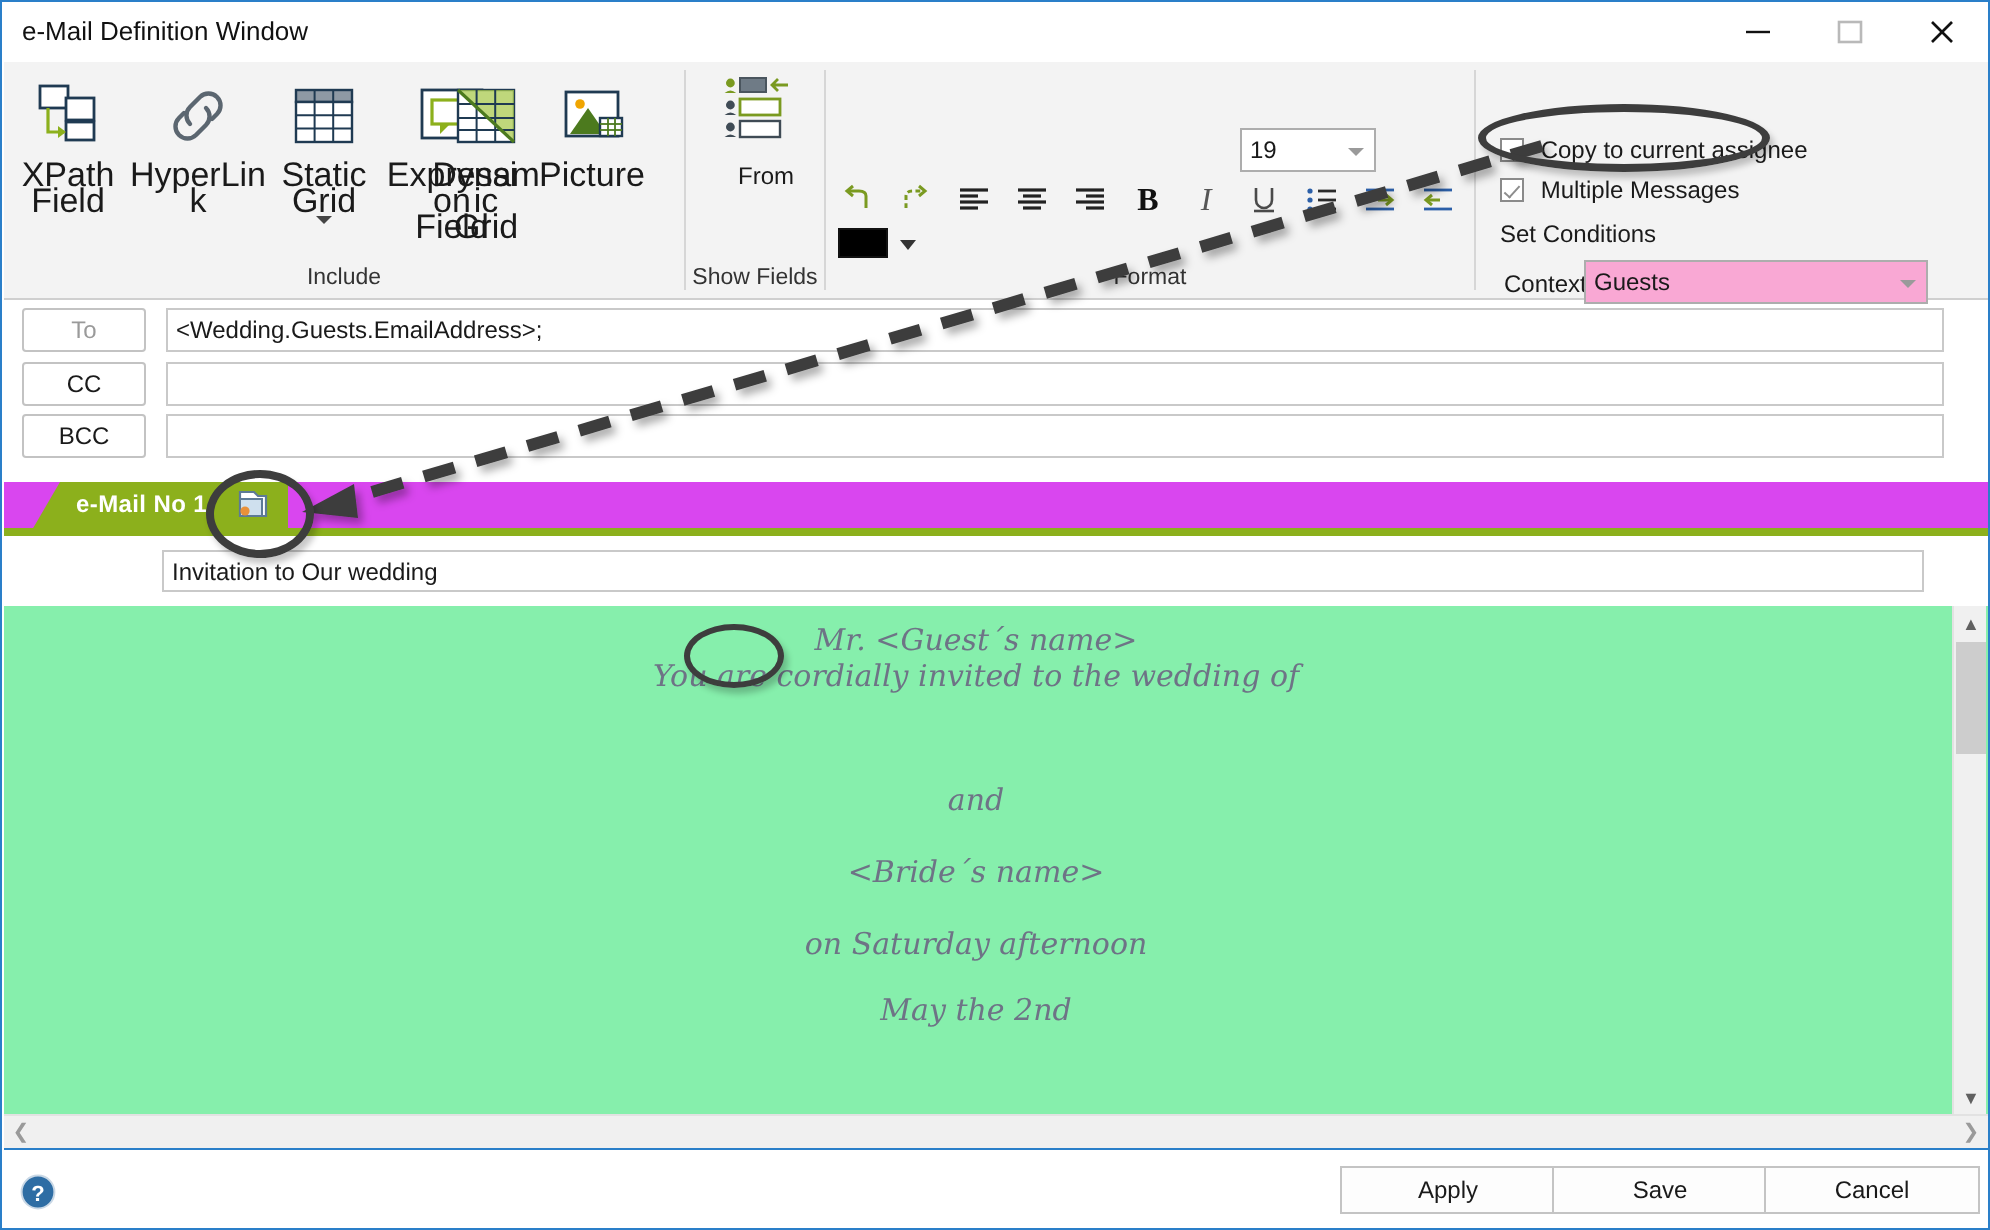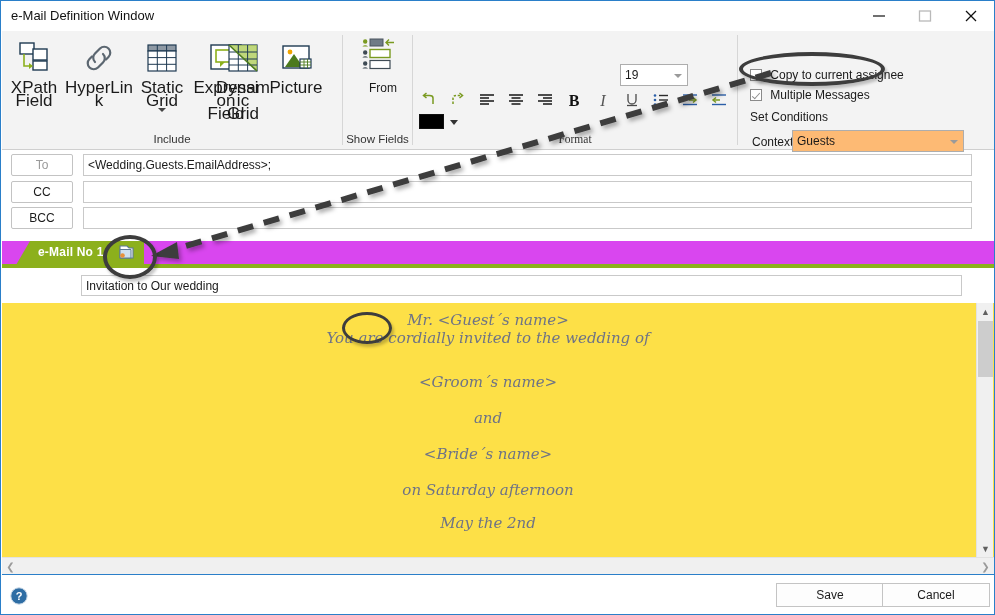--- a/index.html
+++ b/index.html
@@ -93,21 +93,21 @@
     box-sizing:border-box;
   }
   .cbox.checked::after{
     content:"";position:absolute;left:3px;top:1px;width:3px;height:7px;
     border:solid #8d8d8d;border-width:0 1.6px 1.6px 0;transform:rotate(42deg);
   }
   .setcond{position:absolute;left:748px;top:79px;font-size:12px;color:#1a1a1a;}
   .ctxlabel{position:absolute;left:750px;top:104px;font-size:12px;color:#1a1a1a;}
   .ctxsel{
     position:absolute;left:790px;top:99px;width:172px;height:22px;
-    background:#fdba74;border:1px solid #adadad;box-sizing:border-box;
+    background:#f9a8d4;border:1px solid #adadad;box-sizing:border-box;
     font-size:12px;padding:3px 18px 0 4px;overflow:hidden;white-space:nowrap;
   }
 
   
   .addrrow{position:absolute;left:10px;height:22px;}
   .addrbtn{
     position:absolute;left:0;top:0;width:62px;height:22px;
     border:1px solid #c3c3c3;background:#fff;border-radius:2px;
     font-size:12px;text-align:center;line-height:21px;color:#1a1a1a;
     box-sizing:border-box;
@@ -144,21 +144,21 @@
   .subjlabel{position:absolute;left:34px;top:280px;font-size:12px;color:#1a1a1a;margin-top:40px;}
   .subjfld{
     position:absolute;left:80px;top:274px;width:881px;height:21px;
     border:1px solid #c9c9c9;background:#fff;box-sizing:border-box;
     font-size:12px;padding:3px 0 0 4px;overflow:hidden;white-space:nowrap;
   }
 
   
   .bodyarea{
     position:absolute;left:1px;top:302px;width:992px;height:254px;
-    background:#fde047;overflow:hidden;
+    background:#86efac;overflow:hidden;
   }
   .bodyinner{
     position:absolute;left:0;top:0;width:972px;height:254px;text-align:center;
   }
   .bline{
     font-family:"DejaVu Serif", serif;
     font-style:italic;color:#6e7386;white-space:nowrap;
   }
   .bl-gap{height:14px;}
 
@@ -352,21 +352,21 @@
           <g transform="translate(0,22)">
             <path d="M5 4.5 a2.2 2.2 0 1 1 4.4 0 a2.2 2.2 0 1 1-4.4 0 M4.3 9.5 q2.9-2.6 5.8 0 z" fill="#3f4b55"></path>
             <rect x="12" y="1.5" width="20" height="8" fill="#fff" stroke="#3f4b55" stroke-width="1.2"></rect>
           </g>
         </svg>
       </span>
       <div class="lbl">From</div>
     </div>
     <div class="rsep" style="left:410px;"></div>
 
-    <div class="rgroup" style="left:411px;width:324px;font-family:Liberation Serif, serif;">
+    <div class="rgroup" style="left:411px;width:324px;">
       <div class="glabel">Format</div>
     </div>
 
     <div class="sizesel">
       <span>19</span>
       <span class="selcaret"></span>
     </div>
 
     <div class="tbtn" style="left:414px;">
       <span>
@@ -532,21 +532,20 @@
   <div class="greenline"></div>
 
   <div class="subjlabel">Subject</div>
   <div class="subjfld">Invitation to Our wedding</div>
 
   <div class="bodyarea">
     <div class="bodyinner">
       <div class="bline" style="font-size:15px;margin-top:8px;">Mr.  &lt;Guest´s name&gt;</div>
       <div class="bline" style="font-size:15px;">You are cordially invited to the wedding of</div>
       <div class="bl-gap" style="height:26px;"></div>
-      <div class="bline" style="font-size:15px;">&lt;Groom´s name&gt;</div>
       <div class="bl-gap" style="height:18px;"></div>
       <div class="bline" style="font-size:15px;">and</div>
       <div class="bl-gap" style="height:18px;"></div>
       <div class="bline" style="font-size:15px;">&lt;Bride´s name&gt;</div>
       <div class="bl-gap" style="height:18px;"></div>
       <div class="bline" style="font-size:15px;">on Saturday afternoon</div>
       <div class="bline" style="font-size:15px;margin-top:15px;">May the 2nd</div>
     </div>
   </div>
 
@@ -562,20 +561,21 @@
 
   <div class="footer">
     <div class="helpicon">
       <span>
         <svg width="18" height="18" viewBox="0 0 18 18">
           <circle cx="9" cy="9" r="8.2" fill="#2e6da4" stroke="#c9d8e6" stroke-width="1"></circle>
           <text x="9" y="13.4" font-family="Liberation Sans, sans-serif" font-size="11" font-weight="bold" fill="#fff" text-anchor="middle">?</text>
         </svg>
       </span>
     </div>
+    <div class="fbtn" style="left:668px;">Apply</div>
     <div class="fbtn" style="left:774px;">Save</div>
     <div class="fbtn" style="left:880px;">Cancel</div>
   </div>
 
   <svg class="anno" style="left:0;top:0;" width="995" height="615">
     <defs>
       <filter id="ashadow" x="-30%" y="-30%" width="170%" height="170%">
         <feDropShadow dx="2.5" dy="3" stdDeviation="2.2" flood-color="#000" flood-opacity="0.32"></feDropShadow>
       </filter>
     </defs>

